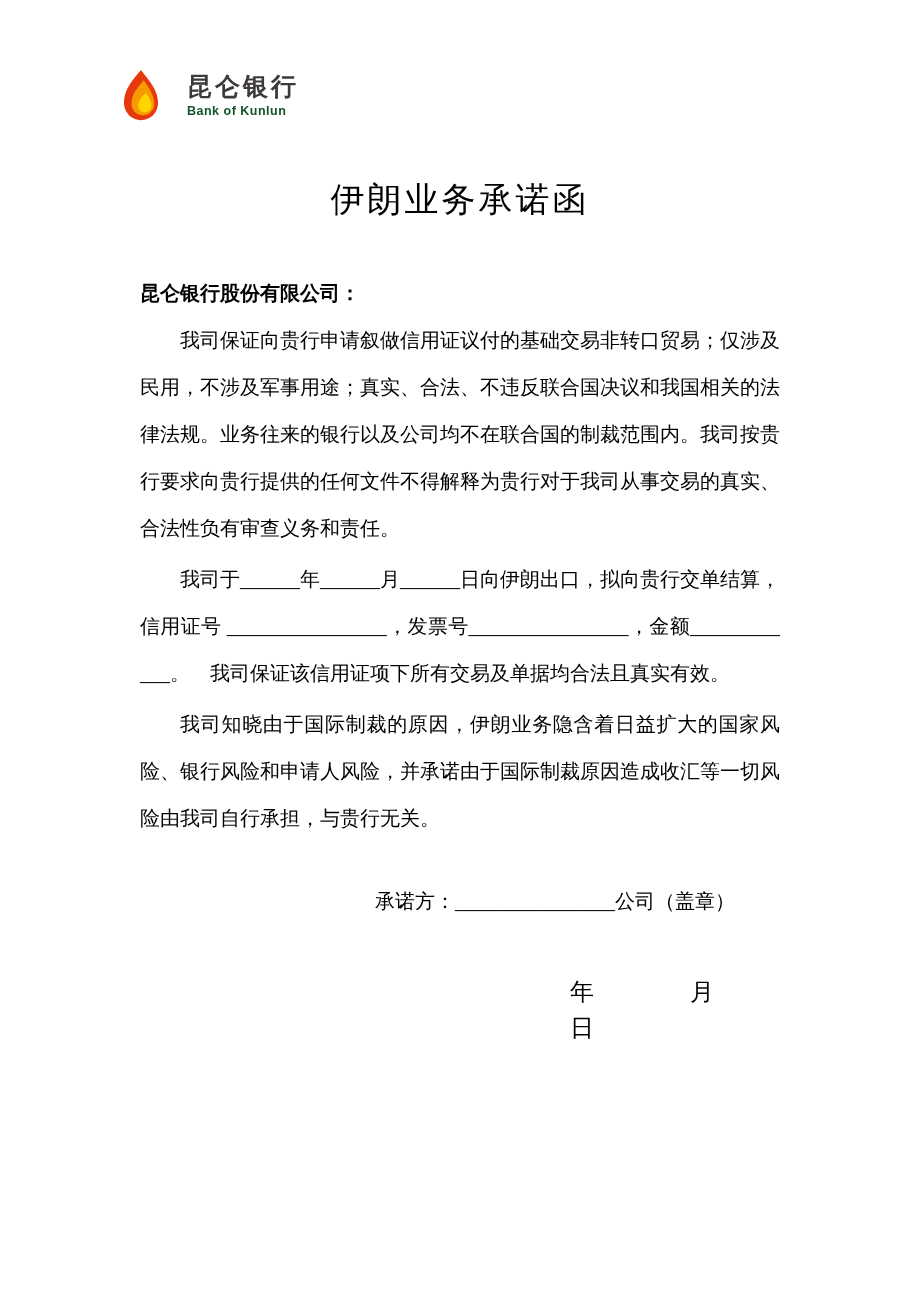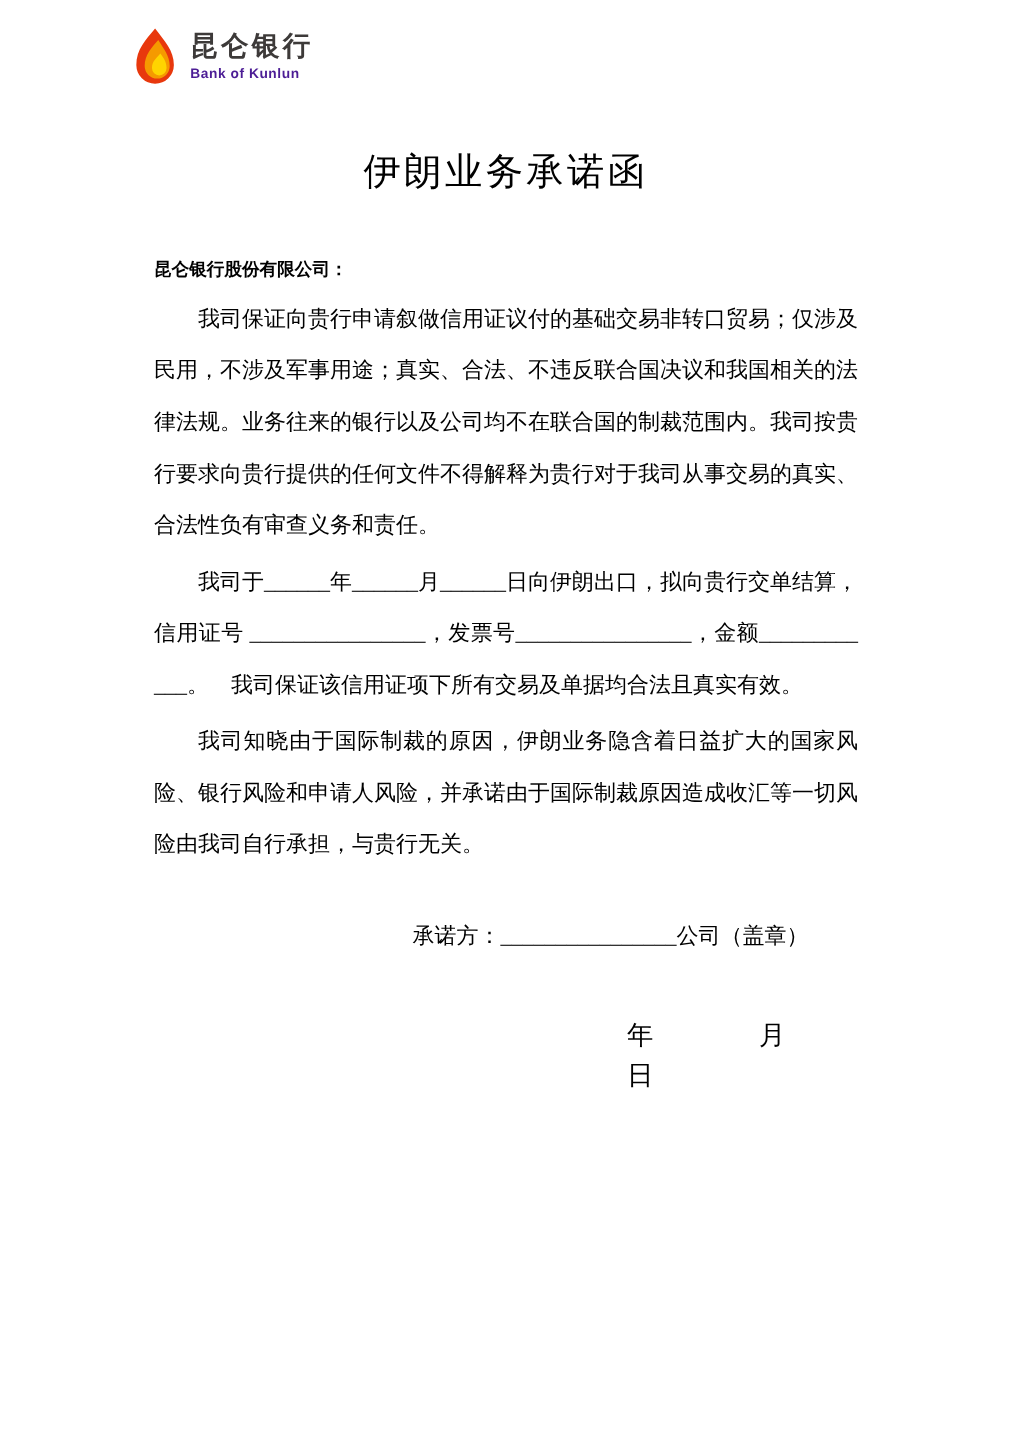--- a/index.html
+++ b/index.html
@@ -10,59 +10,59 @@
     color: #000000;
     font-family: "Liberation Serif", "DejaVu Serif", serif;
     overflow: hidden;
   }
   .page { width: 920px; height: 1302px; position: relative; }
 
   
   .logo {
     display: flex;
     align-items: center;
-    gap: 9px;
-    padding: 24px 0 0 118px;
+    gap: 23px;
+    padding: 68px 0 0 118px;
   }
   .logo-flame { flex: 0 0 auto; display: block; }
   .logo-text { display: flex; flex-direction: column; justify-content: center; }
   .logo-cn {
     font-family: "Liberation Sans", "DejaVu Sans", sans-serif;
     font-weight: bold;
     font-size: 25px;
     color: #3d3a39;
     letter-spacing: 3px;
     line-height: 1.1;
   }
   .logo-en {
     font-family: "Liberation Sans", "DejaVu Sans", sans-serif;
     font-weight: bold;
     font-size: 12.5px;
-    color: #4c1d95;
+    color: #14532d;
     margin-top: 3px;
     letter-spacing: 0.5px;
   }
 
   
   .title {
     font-size: 34px;
     font-weight: normal;
     text-align: center;
     margin: 54px 0 0 0;
     letter-spacing: 3px;
   }
 
   
   .content {
     margin: 56px 140px 0 140px;
     font-size: 20px;
   }
   .salutation {
     font-weight: bold;
-    font-size: 16px;
+    font-size: 20px;
     margin: 0 0 10px 0;
     line-height: 1.4;
   }
   .para {
     line-height: 2.35;
     text-align: justify;
     text-indent: 2em;
     margin: 0 0 4px 0;
     word-break: break-all;
   }

